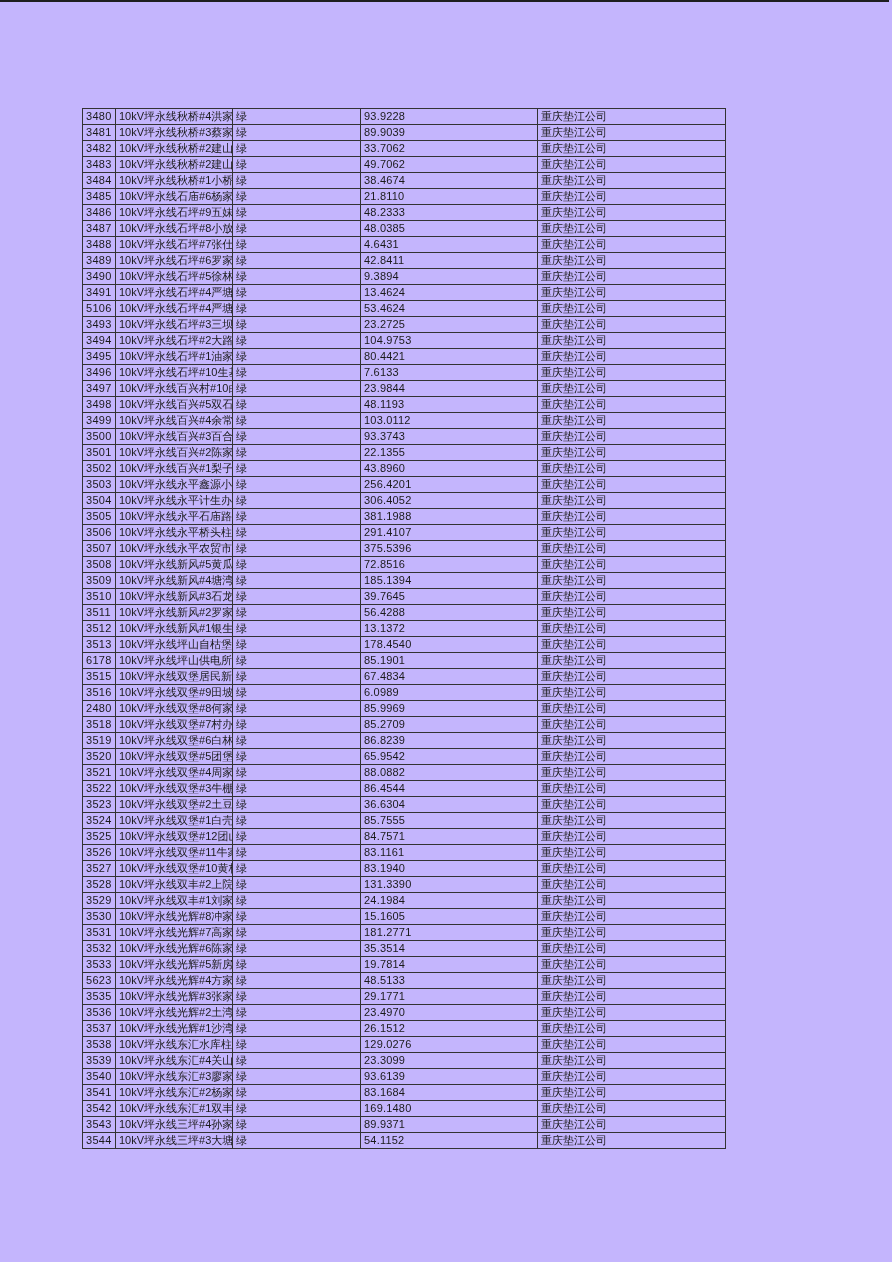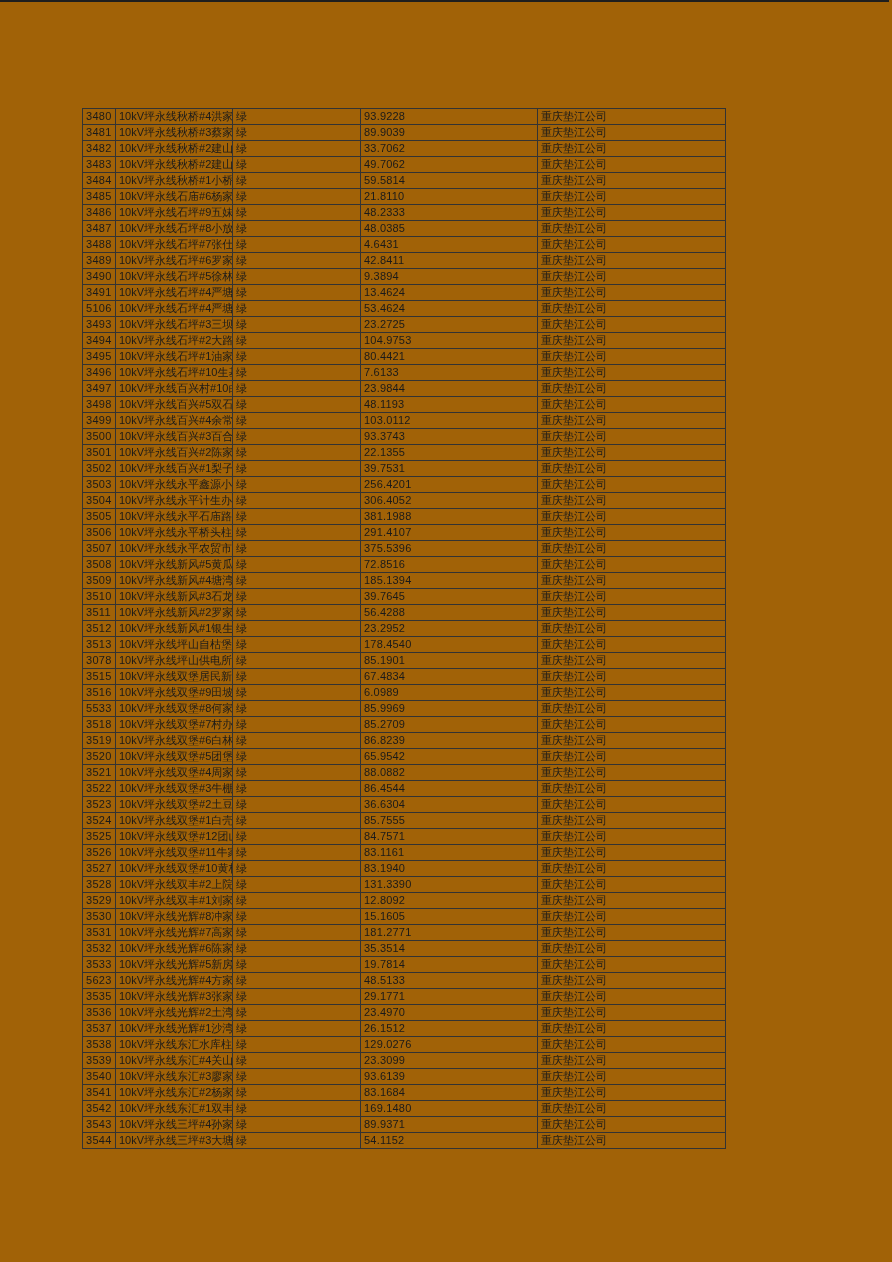--- a/index.html
+++ b/index.html
@@ -5,21 +5,21 @@
   * { box-sizing: border-box; }
   html, body { margin: 0; padding: 0; }
   body {
     width: 892px; height: 1262px;
     background: #ffffff;
     font-family: "Liberation Sans", sans-serif;
   }
   .page {
     position: relative;
     width: 892px; height: 1262px;
-    background: #a16207;
+    background: #c4b5fd;
     overflow: hidden;
   }
   .top-edge {
     position: absolute;
     left: 0; top: 0;
     width: 889px; height: 2px;
     background: #1e1e1e;
   }
   table.grid {
     position: absolute;
@@ -85,21 +85,21 @@
           <td class="c-no">3483</td>
           <td class="c-name">10kV坪永线秋桥#2建山坡</td>
           <td class="c-status">绿</td>
           <td class="c-value">49.7062</td>
           <td class="c-company">重庆垫江公司</td>
         </tr>
         <tr>
           <td class="c-no">3484</td>
           <td class="c-name">10kV坪永线秋桥#1小桥柱</td>
           <td class="c-status">绿</td>
-          <td class="c-value">59.5814</td>
+          <td class="c-value">38.4674</td>
           <td class="c-company">重庆垫江公司</td>
         </tr>
         <tr>
           <td class="c-no">3485</td>
           <td class="c-name">10kV坪永线石庙#6杨家湾</td>
           <td class="c-status">绿</td>
           <td class="c-value">21.8110</td>
           <td class="c-company">重庆垫江公司</td>
         </tr>
         <tr>
@@ -211,21 +211,21 @@
           <td class="c-no">3501</td>
           <td class="c-name">10kV坪永线百兴#2陈家湾</td>
           <td class="c-status">绿</td>
           <td class="c-value">22.1355</td>
           <td class="c-company">重庆垫江公司</td>
         </tr>
         <tr>
           <td class="c-no">3502</td>
           <td class="c-name">10kV坪永线百兴#1梨子堡</td>
           <td class="c-status">绿</td>
-          <td class="c-value">39.7531</td>
+          <td class="c-value">43.8960</td>
           <td class="c-company">重庆垫江公司</td>
         </tr>
         <tr>
           <td class="c-no">3503</td>
           <td class="c-name">10kV坪永线永平鑫源小区</td>
           <td class="c-status">绿</td>
           <td class="c-value">256.4201</td>
           <td class="c-company">重庆垫江公司</td>
         </tr>
         <tr>
@@ -281,53 +281,53 @@
           <td class="c-no">3511</td>
           <td class="c-name">10kV坪永线新风#2罗家坝</td>
           <td class="c-status">绿</td>
           <td class="c-value">56.4288</td>
           <td class="c-company">重庆垫江公司</td>
         </tr>
         <tr>
           <td class="c-no">3512</td>
           <td class="c-name">10kV坪永线新风#1银生湾</td>
           <td class="c-status">绿</td>
-          <td class="c-value">23.2952</td>
+          <td class="c-value">13.1372</td>
           <td class="c-company">重庆垫江公司</td>
         </tr>
         <tr>
           <td class="c-no">3513</td>
           <td class="c-name">10kV坪永线坪山自枯堡柱</td>
           <td class="c-status">绿</td>
           <td class="c-value">178.4540</td>
           <td class="c-company">重庆垫江公司</td>
         </tr>
         <tr>
-          <td class="c-no">3078</td>
+          <td class="c-no">6178</td>
           <td class="c-name">10kV坪永线坪山供电所柱</td>
           <td class="c-status">绿</td>
           <td class="c-value">85.1901</td>
           <td class="c-company">重庆垫江公司</td>
         </tr>
         <tr>
           <td class="c-no">3515</td>
           <td class="c-name">10kV坪永线双堡居民新村</td>
           <td class="c-status">绿</td>
           <td class="c-value">67.4834</td>
           <td class="c-company">重庆垫江公司</td>
         </tr>
         <tr>
           <td class="c-no">3516</td>
           <td class="c-name">10kV坪永线双堡#9田坡柱</td>
           <td class="c-status">绿</td>
           <td class="c-value">6.0989</td>
           <td class="c-company">重庆垫江公司</td>
         </tr>
         <tr>
-          <td class="c-no">5533</td>
+          <td class="c-no">2480</td>
           <td class="c-name">10kV坪永线双堡#8何家湾</td>
           <td class="c-status">绿</td>
           <td class="c-value">85.9969</td>
           <td class="c-company">重庆垫江公司</td>
         </tr>
         <tr>
           <td class="c-no">3518</td>
           <td class="c-name">10kV坪永线双堡#7村办公</td>
           <td class="c-status">绿</td>
           <td class="c-value">85.2709</td>
@@ -400,21 +400,21 @@
           <td class="c-no">3528</td>
           <td class="c-name">10kV坪永线双丰#2上院子</td>
           <td class="c-status">绿</td>
           <td class="c-value">131.3390</td>
           <td class="c-company">重庆垫江公司</td>
         </tr>
         <tr>
           <td class="c-no">3529</td>
           <td class="c-name">10kV坪永线双丰#1刘家坪</td>
           <td class="c-status">绿</td>
-          <td class="c-value">12.8092</td>
+          <td class="c-value">24.1984</td>
           <td class="c-company">重庆垫江公司</td>
         </tr>
         <tr>
           <td class="c-no">3530</td>
           <td class="c-name">10kV坪永线光辉#8冲家湾</td>
           <td class="c-status">绿</td>
           <td class="c-value">15.1605</td>
           <td class="c-company">重庆垫江公司</td>
         </tr>
         <tr>

